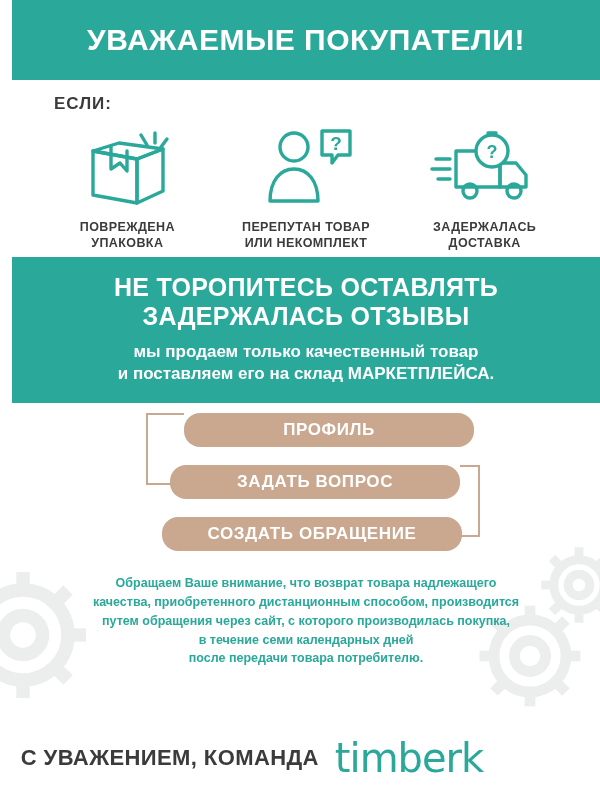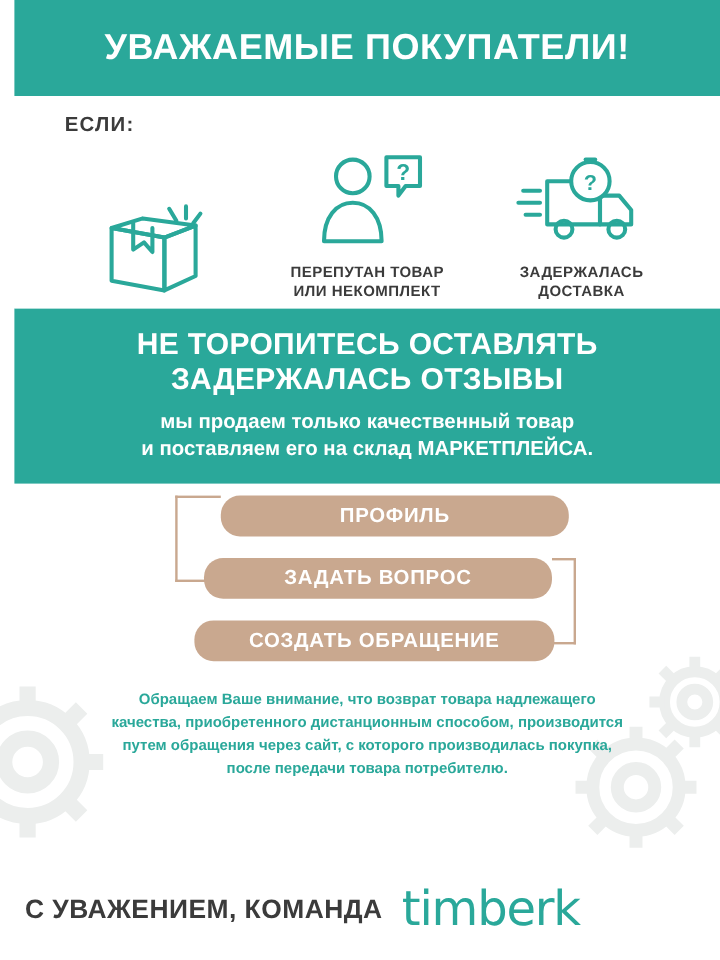--- a/index.html
+++ b/index.html
@@ -272,20 +272,22 @@
             <svg width="104" height="82" viewBox="0 0 104 82">
               <g fill="none" stroke="#2aa89a" stroke-width="3.4" stroke-linejoin="round" stroke-linecap="round">
                 <path d="M18 26 L18 70 L62 78 L62 34 Z"></path>
                 <path d="M18 26 L44 18 L88 24 L62 34 Z"></path>
                 <path d="M62 34 L88 24 L88 66 L62 78 Z"></path>
                 <path d="M36 22 L36 44 L45 38 L52 46 L52 26"></path>
                 <path d="M66 10 L72 20 M80 8 L80 18 M92 14 L86 22"></path>
               </g>
             </svg>
           </div>
+          <div class="icon-caption" style="white-space:pre-line">ПОВРЕЖДЕНА
+УПАКОВКА</div>
         </div>
 
         <div class="icon-item">
           <div class="icon-art">
             <svg width="104" height="82" viewBox="0 0 104 82">
               <g fill="none" stroke="#2aa89a" stroke-width="3.4" stroke-linejoin="round" stroke-linecap="round">
                 <circle cx="40" cy="22" r="14"></circle>
                 <path d="M16 76 C16 56 26 44 40 44 C54 44 64 56 64 76 Z"></path>
                 <path d="M68 6 L96 6 L96 30 L84 30 L78 38 L78 30 L68 30 Z"></path>
               </g>
@@ -331,20 +333,21 @@
       <div class="connector conn-right"></div>
       <div class="step step-1">ПРОФИЛЬ</div>
       <div class="step step-2">ЗАДАТЬ ВОПРОС</div>
       <div class="step step-3">СОЗДАТЬ ОБРАЩЕНИЕ</div>
     </div>
 
     <div class="disclaimer">
       <p>Обращаем Ваше внимание, что возврат товара надлежащего</p>
       <p>качества, приобретенного дистанционным способом,  производится</p>
       <p>путем обращения через сайт, с которого производилась покупка,</p>
+      <p>в течение семи календарных дней</p>
       <p>после передачи товара потребителю.</p>
     </div>
 
   </div>
 
   <div class="footer">
     <div class="footer-text">С УВАЖЕНИЕМ, КОМАНДА</div>
     <div class="brand">timberk</div>
   </div>
 

